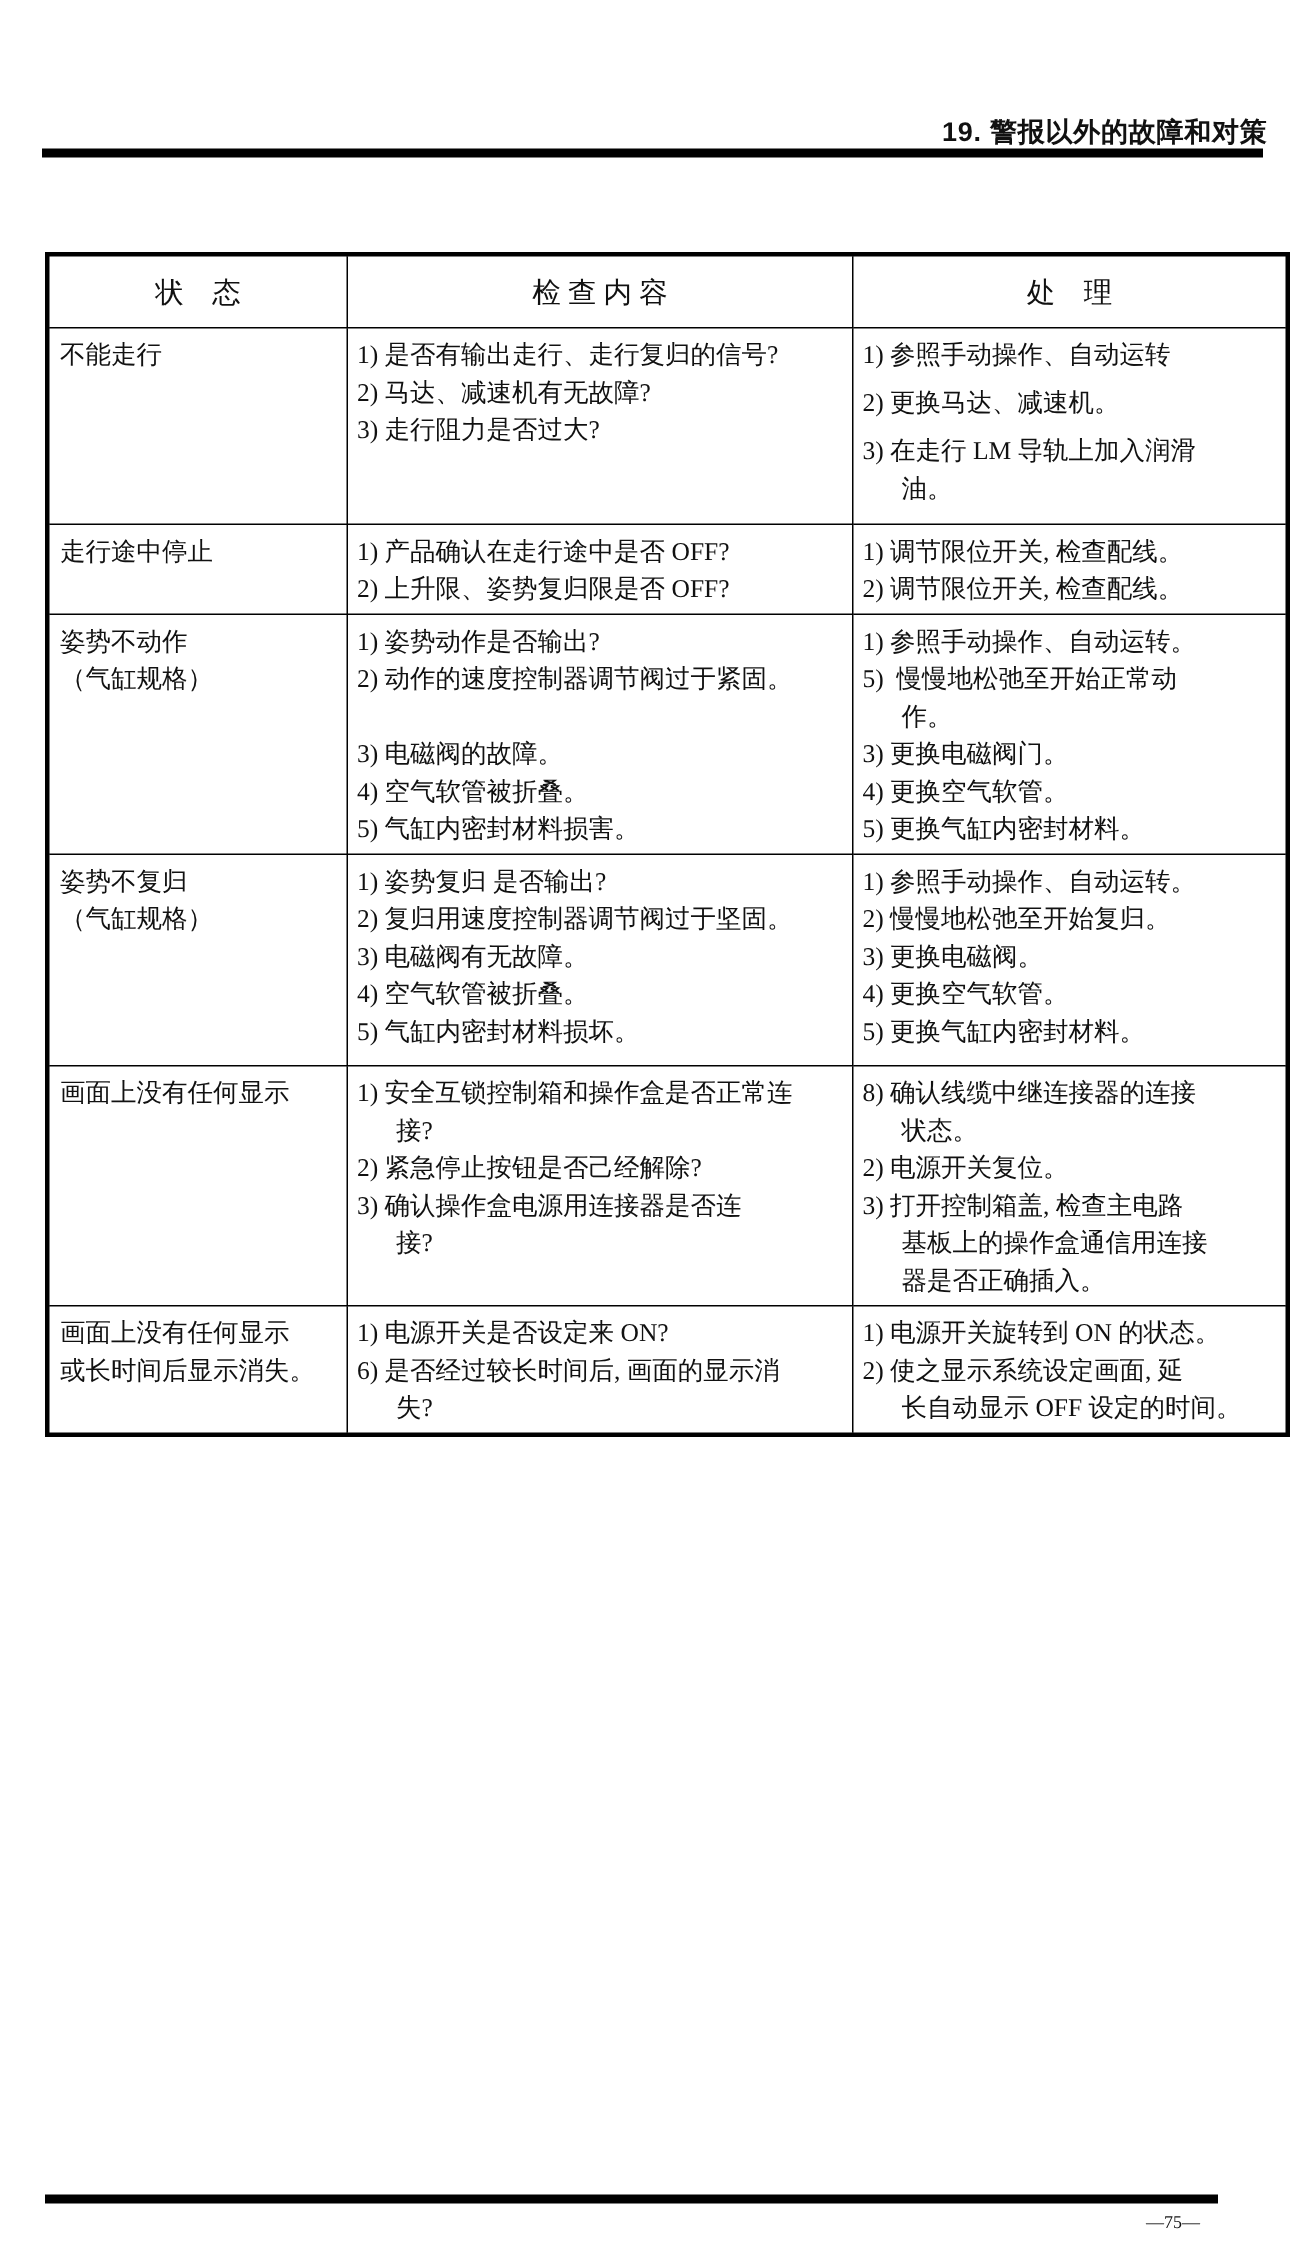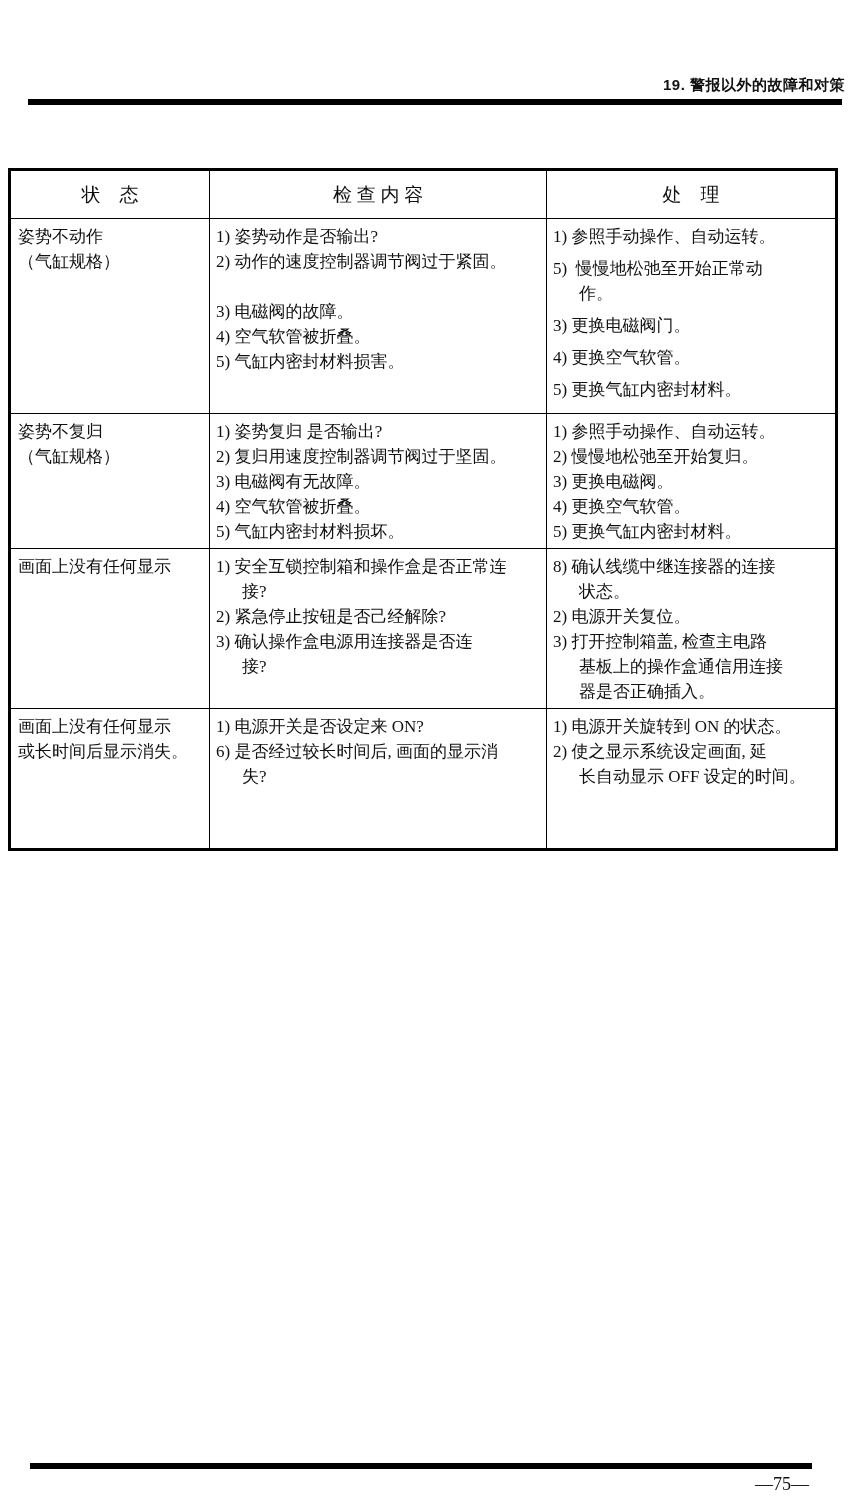--- a/index.html
+++ b/index.html
@@ -9,31 +9,31 @@
     position: relative;
     font-family: "Liberation Serif", "DejaVu Serif", serif;
     color: #111111;
     overflow: hidden;
   }
   .page-header-title {
     position: absolute;
     top: 76px; right: 17px;
     font-family: "Liberation Sans", "DejaVu Sans", sans-serif;
     font-weight: 700;
-    font-size: 15px;
+    font-size: 18px;
     letter-spacing: 0.5px;
   }
   .header-rule {
     position: absolute;
     top: 99px; left: 28px; right: 20px;
     height: 6px; background: #000;
   }
   table.trouble-table {
     position: absolute;
-    left: 8px; top: 168px;
+    left: 30px; top: 168px;
     width: 827px;
     border-collapse: collapse;
     table-layout: fixed;
     border: 3px solid #000;
   }
   table.trouble-table th {
     border: 1.5px solid #000;
     font-weight: 400;
     font-size: 19px;
     text-align: center;
@@ -65,21 +65,21 @@
   tbody tr:nth-child(1) td.cell-actions .item { margin-bottom: 7px; }
   .footer-rule {
     position: absolute;
     top: 1463px; left: 30px; width: 782px;
     height: 6px; background: #000;
   }
   .page-number {
     position: absolute;
     top: 1474px; left: 740px; width: 84px;
     text-align: center;
-    font-size: 18px;
+    font-size: 12px;
   }
 </style>
 </head>
 <body>
 
 <div class="page-header-title">19. 警报以外的故障和对策</div>
 
 <div class="header-rule"></div>
 
 <table class="trouble-table">
@@ -91,20 +91,49 @@
   <thead>
     <tr>
       <th>状　态</th>
       <th>检 查 内 容</th>
       <th>处　理</th>
     </tr>
   </thead>
   <tbody id="table-body">
       <tr>
         <td class="cell-status">
+          <div class="sline">不能走行</div>
+        </td>
+        <td class="cell-checks">
+          <div class="item">1) 是否有输出走行、走行复归的信号?</div>
+          <div class="item">2) 马达、减速机有无故障?</div>
+          <div class="item">3) 走行阻力是否过大?</div>
+        </td>
+        <td class="cell-actions">
+          <div class="item">1) 参照手动操作、自动运转</div>
+          <div class="item">2) 更换马达、减速机。</div>
+          <div class="item">3) 在走行 LM 导轨上加入润滑
+油。</div>
+        </td>
+      </tr>
+      <tr>
+        <td class="cell-status">
+          <div class="sline">走行途中停止</div>
+        </td>
+        <td class="cell-checks">
+          <div class="item">1) 产品确认在走行途中是否 OFF?</div>
+          <div class="item">2) 上升限、姿势复归限是否 OFF?</div>
+        </td>
+        <td class="cell-actions">
+          <div class="item">1) 调节限位开关, 检查配线。</div>
+          <div class="item">2) 调节限位开关, 检查配线。</div>
+        </td>
+      </tr>
+      <tr>
+        <td class="cell-status">
           <div class="sline">姿势不动作</div>
           <div class="sline">（气缸规格）</div>
         </td>
         <td class="cell-checks">
           <div class="item">1) 姿势动作是否输出?</div>
           <div class="item">2) 动作的速度控制器调节阀过于紧固。</div>
           <div class="item"></div>
           <div class="item">3) 电磁阀的故障。</div>
           <div class="item">4) 空气软管被折叠。</div>
           <div class="item">5) 气缸内密封材料损害。</div>

